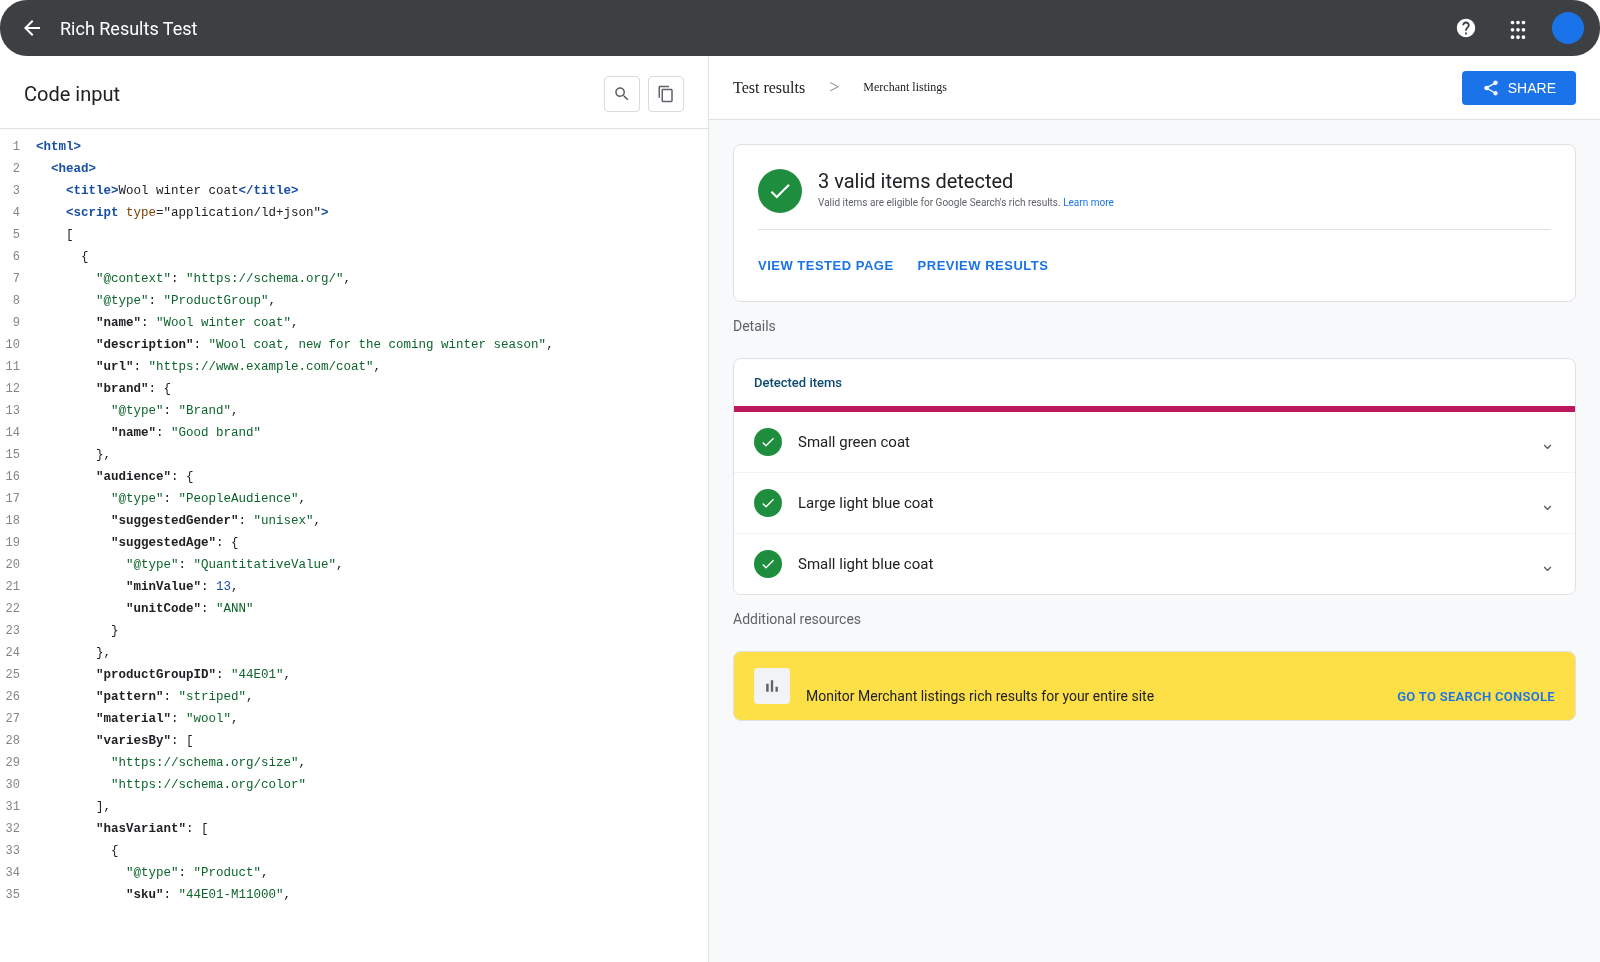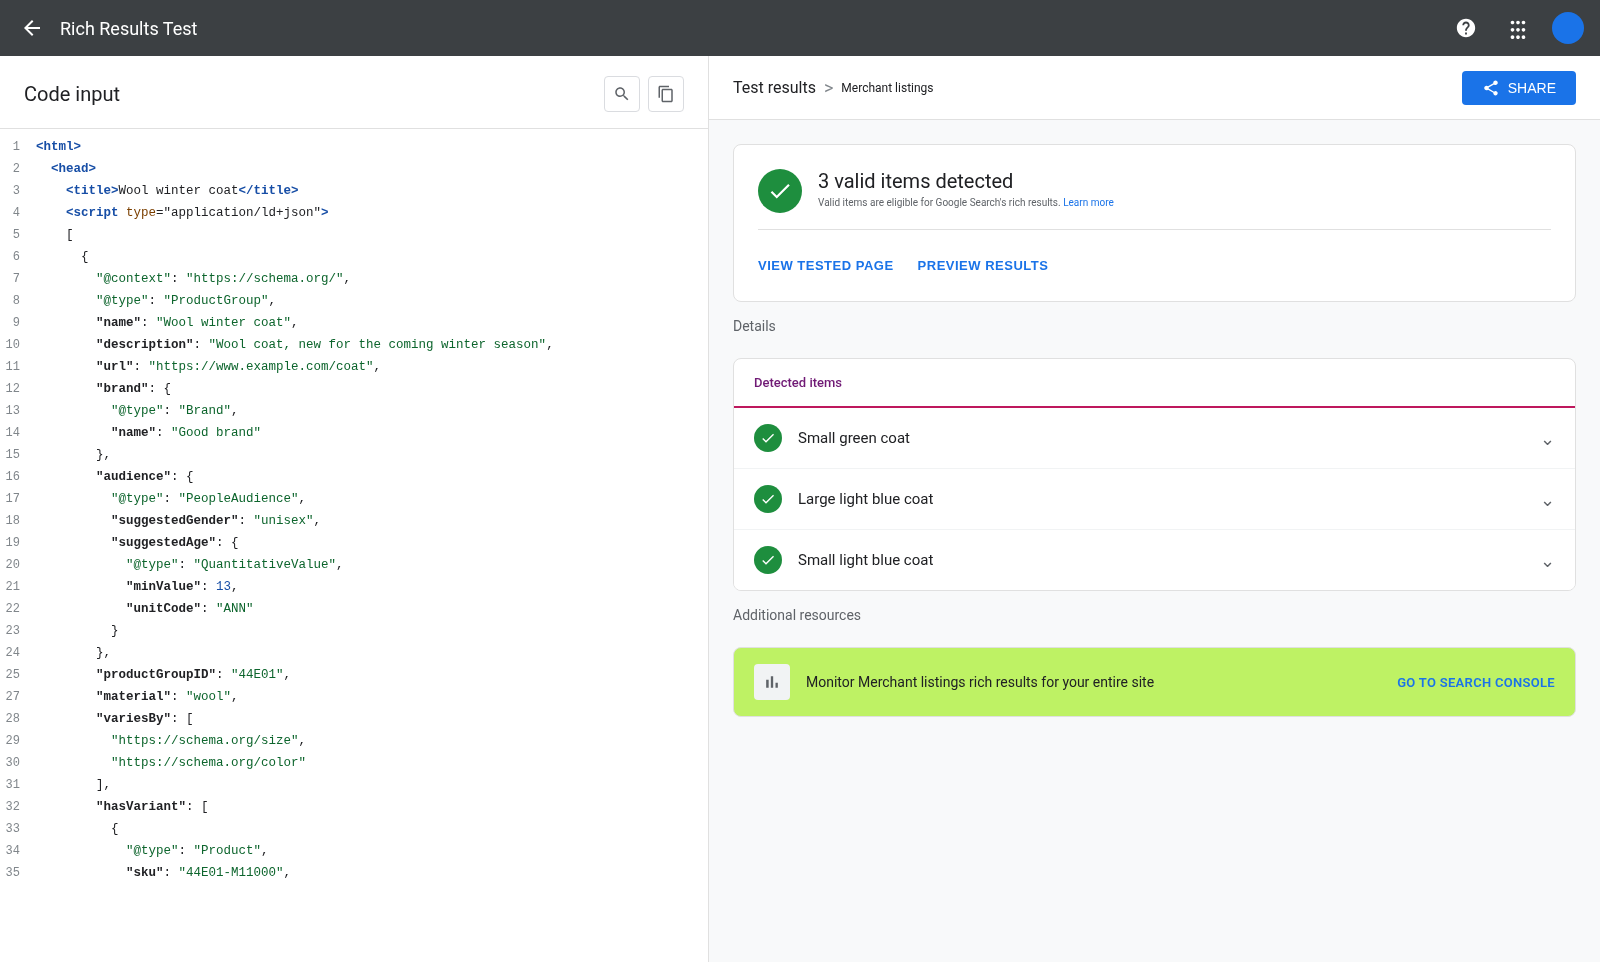--- a/index.html
+++ b/index.html
@@ -7,20 +7,21 @@
 
     
     .top-nav {
       background: #3c4043;
       color: #fff;
       height: 56px;
       display: flex;
       align-items: center;
       padding: 0 16px;
       flex-shrink: 0;
+      border-radius: 27px;
     }
     .top-nav .back-btn {
       display: flex; align-items: center; cursor: pointer; margin-right: 12px; color: #fff; border: none; background: none; padding: 4px;
     }
     .top-nav .app-title {
       font-size: 18px; font-weight: 400; color: #fff; flex: 1;
     }
     .top-nav .nav-icons {
       display: flex; align-items: center; gap: 16px;
     }
@@ -111,21 +112,21 @@
       background: #fff;
       padding: 0 24px;
       height: 64px;
       display: flex;
       align-items: center;
       justify-content: space-between;
       border-bottom: 1px solid #e0e0e0;
       flex-shrink: 0;
     }
     .breadcrumb {
-      display: flex; align-items: center; gap: 8px; font-size: 16px; color: #202124;
+      display: flex; align-items: center; gap: 24px; font-size: 16px; color: #202124; font-family: Liberation Serif, serif;
     }
     .breadcrumb .sep { color: #80868b; font-size: 18px; }
     .breadcrumb .current { font-size: 12px; font-weight: 400; }
     .share-btn {
       background: #1a73e8; color: #fff; border: none; border-radius: 4px; padding: 8px 20px; font-size: 14px; font-weight: 500; cursor: pointer; display: flex; align-items: center; gap: 8px;
     }
     .results-body {
       padding: 24px;
       display: flex;
       flex-direction: column;
@@ -175,44 +176,44 @@
 
     
     .detected-card {
       background: #fff;
       border: 1px solid #e0e0e0;
       border-radius: 8px;
       overflow: hidden;
     }
     .detected-header {
       padding: 16px 20px;
-      font-size: 13px; font-weight: 500; color: #701a75; border-bottom: 2px solid #be185d;
+      font-size: 13px; font-weight: 500; color: #0c4a6e; border-bottom: 6px solid #be185d;
     }
     .detected-item {
       display: flex; align-items: center; padding: 16px 20px; border-bottom: 1px solid #f1f3f4; cursor: pointer; background: #fff;
     }
     .detected-item:last-child { border-bottom: none; }
     .item-check {
       width: 28px; height: 28px; border-radius: 50%; background: #1e8e3e; display: flex; align-items: center; justify-content: center; flex-shrink: 0; margin-right: 16px;
     }
     .item-label {
       flex: 1; font-size: 15px; color: #202124;
     }
     .chevron-icon {
       color: #5f6368; font-size: 18px;
     }
 
     
     .additional-card {
-      background: #bef264;
+      background: #fde047;
       border: 1px solid #e0e0e0;
       border-radius: 8px;
       padding: 16px 20px;
       display: flex;
-      align-items: center;
+      align-items: flex-end;
       gap: 16px;
     }
     .bar-icon {
       width: 36px; height: 36px; background: #f1f3f4; border-radius: 4px; display: flex; align-items: center; justify-content: center; flex-shrink: 0;
     }
     .additional-text {
       flex: 1; font-size: 14px; color: #202124;
     }
     .console-link {
       font-size: 13px; font-weight: 600; color: #1a73e8; cursor: pointer; white-space: nowrap; letter-spacing: 0.3px;
@@ -360,20 +361,24 @@
         </div>
       <div class="code-line">
           <span class="line-num">24</span>
           <span class="code-content">        },</span>
         </div>
       <div class="code-line">
           <span class="line-num">25</span>
           <span class="code-content">        <span class="prop">"productGroupID"</span>: <span class="str">"44E01"</span>,</span>
         </div>
       <div class="code-line">
+          <span class="line-num">26</span>
+          <span class="code-content">        <span class="prop">"pattern"</span>: <span class="str">"striped"</span>,</span>
+        </div>
+      <div class="code-line">
           <span class="line-num">27</span>
           <span class="code-content">        <span class="prop">"material"</span>: <span class="str">"wool"</span>,</span>
         </div>
       <div class="code-line">
           <span class="line-num">28</span>
           <span class="code-content">        <span class="prop">"variesBy"</span>: [</span>
         </div>
       <div class="code-line">
           <span class="line-num">29</span>
           <span class="code-content">          <span class="str">"https://schema.org/size"</span>,</span>

